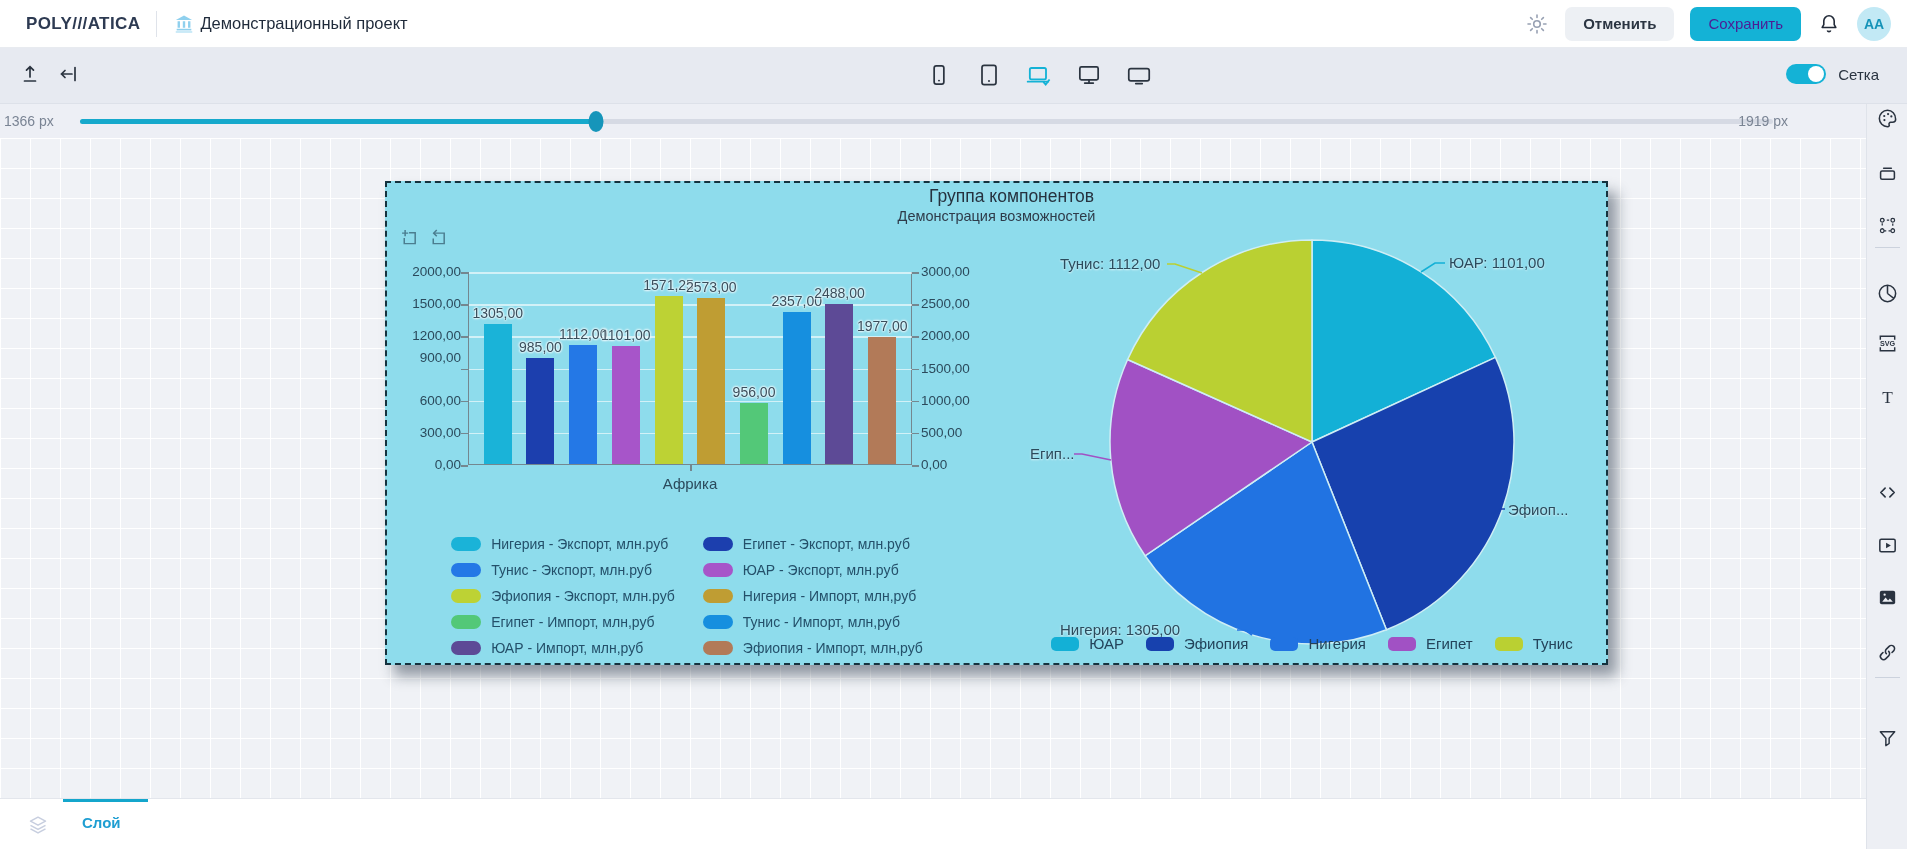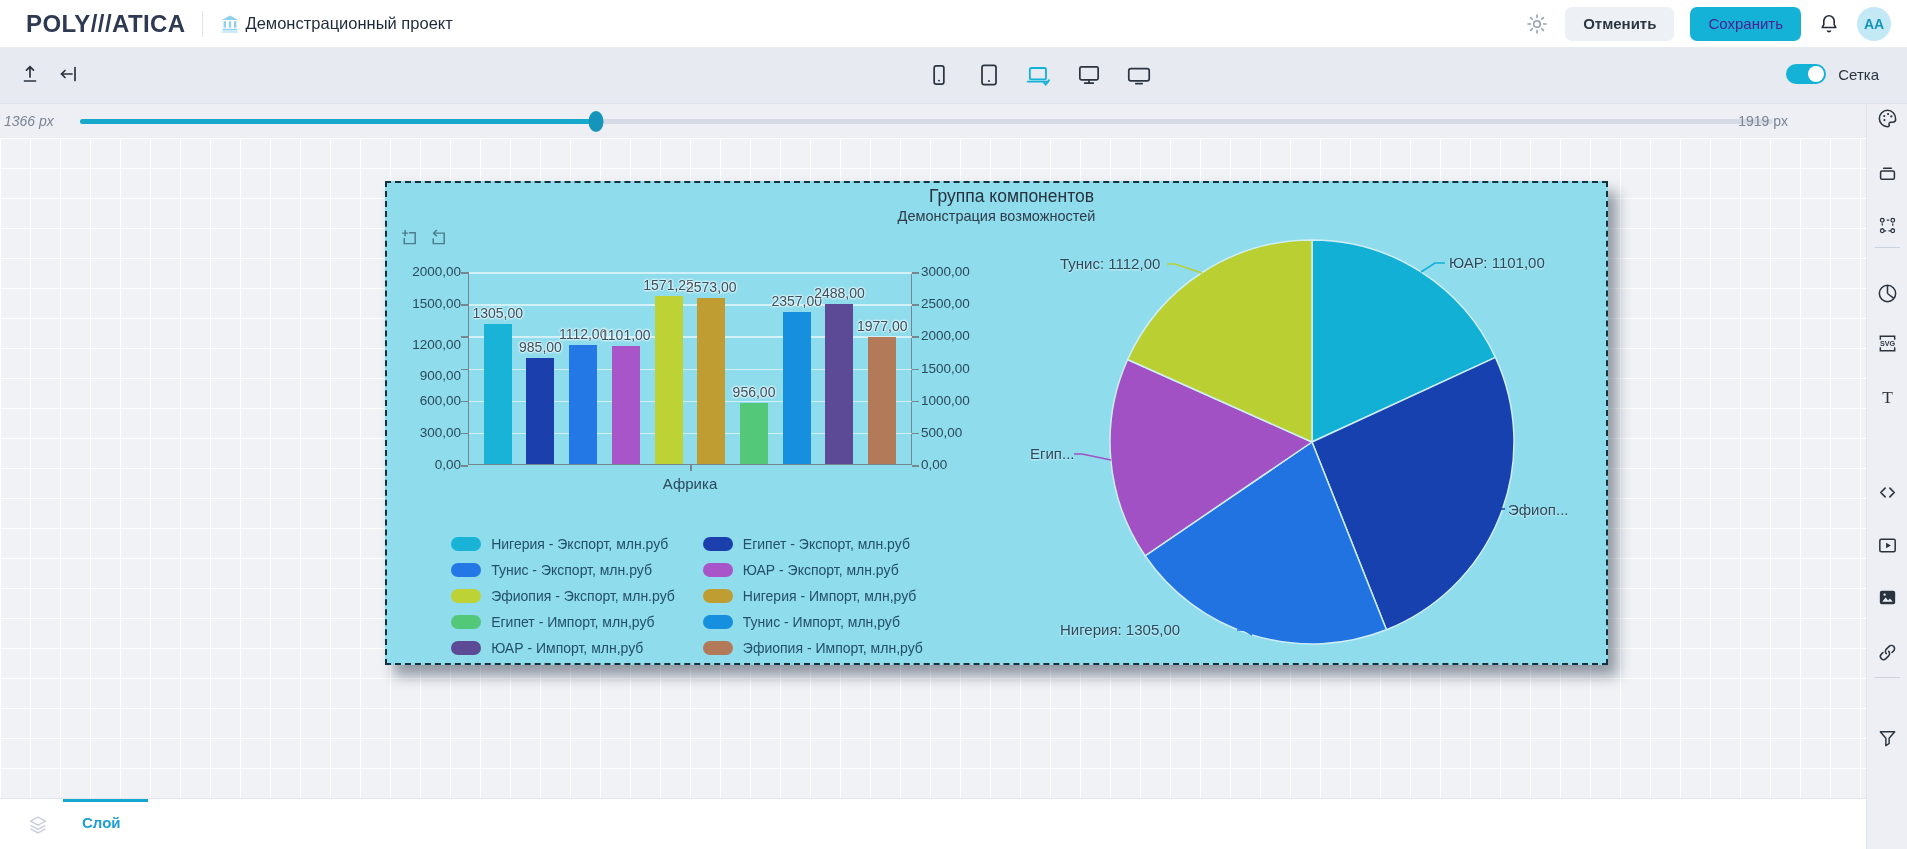--- a/index.html
+++ b/index.html
@@ -2,21 +2,21 @@
 <html><head>
 <meta charset="utf-8">
 <style>
   * { margin:0; padding:0; box-sizing:border-box; }
   html,body { width:1907px; height:849px; overflow:hidden;
     font-family:"Liberation Sans", sans-serif; background:#f0f2f6; position:relative; }
 
   
   .topbar { position:absolute; left:0; top:0; width:1907px; height:48px; background:#ffffff;
     border-bottom:1px solid #e8ebf0; display:flex; align-items:center; padding:0 16px 0 26px; z-index:30; }
-  .logo { font-size:24px; font-weight:800; letter-spacing:.4px; color:#2d3a52; white-space:nowrap; }
+  .logo { font-size:17px; font-weight:800; letter-spacing:.4px; color:#2d3a52; white-space:nowrap; }
   .logo-divider { width:1px; height:26px; background:#dfe3ea; margin:0 16px; }
   .project { display:flex; align-items:center; gap:5px; }
   .project-title { font-size:16.5px; color:#1f2a3a; }
   .topbar-right { margin-left:auto; display:flex; align-items:center; gap:16px; }
   .btn { height:34px; border:none; border-radius:7px; padding:0 18px; font-size:15px;
     font-family:"Liberation Sans", sans-serif; cursor:pointer; }
   .btn-cancel { background:#edf0f4; color:#2b3542;font-weight:bold; }
   .btn-save { background:#14b2d6; color:#4c1d95; }
   .avatar { width:34px; height:34px; border-radius:50%; background:#c2e9f5; color:#1593b8;
     font-size:14px; font-weight:bold; display:flex; align-items:center; justify-content:center; }
@@ -31,21 +31,21 @@
   .device.active { color:#14b2d6; }
   .device svg { width:28px; height:26px; }
   .grid-toggle-wrap { position:absolute; right:28px; top:16px; display:flex; align-items:center; gap:12px; }
   .toggle { width:40px; height:20px; border-radius:10px; background:#14b2d6; position:relative; cursor:pointer; }
   .toggle .knob { position:absolute; right:2px; top:2px; width:16px; height:16px; border-radius:50%; background:#fff; }
   .grid-label { font-size:15px; color:#2a3441; }
 
   
   .slider-row { position:absolute; left:0; top:104px; width:1866px; height:34px; background:#edeff5; z-index:20; }
   .slider-min, .slider-max { position:absolute; top:9px; font-size:14px; color:#7a8494; }
-  .slider-min { left:4px;font-style:italic; } .slider-max { right:78px; }
+  .slider-min { left:4px; } .slider-max { right:78px; }
   .slider-track { position:absolute; left:80px; top:15px; width:1693px; height:5px; border-radius:3px; background:#d6dae4; cursor:pointer; }
   .slider-fill { position:absolute; left:0; top:0; height:5px; border-radius:3px; background:#16a9cc; }
   .slider-handle { position:absolute; top:-8px; width:15px; height:21px; border-radius:50%; background:#1695ba; transform:translateX(-50%); cursor:grab; }
 
   
   .canvas { position:absolute; left:0; top:138px; width:1866px; height:660px;
     background-color:#f0f2f6;
     background-image:linear-gradient(#ffffff 1.5px, transparent 1.5px),
                      linear-gradient(90deg, #ffffff 1.5px, transparent 1.5px);
     background-size:30px 30px; }
@@ -268,23 +268,23 @@
             <div class="bar-val" style="bottom: 130.187px;">1977,00</div>
           </div>
         </div>
       <div id="bar-axes">
           <div class="axis-label left" style="top: 274px;">0,00</div>
           <div class="tickmark" style="top: 282px; left: 74px; width: 7px;"></div>
           <div class="axis-label left" style="top: 241.833px;">300,00</div>
           <div class="tickmark" style="top: 249.833px; left: 74px; width: 7px;"></div>
           <div class="axis-label left" style="top: 209.667px;">600,00</div>
           <div class="tickmark" style="top: 217.667px; left: 74px; width: 7px;"></div>
-          <div class="axis-label left" style="top: 185px;">900,00</div>
+          <div class="axis-label left" style="top: 167px;">900,00</div>
           <div class="tickmark" style="top: 185.5px; left: 74px; width: 7px;"></div>
-          <div class="axis-label left" style="top: 145.333px; margin-top: 9px;">1200,00</div>
+          <div class="axis-label left" style="top: 145.333px;">1200,00</div>
           <div class="tickmark" style="top: 153.333px; left: 74px; width: 7px;"></div>
           <div class="axis-label left" style="top: 113.167px;">1500,00</div>
           <div class="tickmark" style="top: 121.167px; left: 74px; width: 7px;"></div>
           <div class="axis-label left" style="top: 81px;">2000,00</div>
           <div class="tickmark" style="top: 89px; left: 74px; width: 7px;"></div>
           <div class="axis-label right" style="top: 274px;">0,00</div>
           <div class="tickmark" style="top: 282px; left: 525px; width: 7px;"></div>
           <div class="axis-label right" style="top: 241.833px;">500,00</div>
           <div class="tickmark" style="top: 249.833px; left: 525px; width: 7px;"></div>
           <div class="axis-label right" style="top: 209.667px;">1000,00</div>
@@ -356,20 +356,42 @@
         <polyline points="724,277 695,271 687,271" fill="none" stroke="#a151c4" stroke-width="1.6"></polyline>
         <polyline points="815,90 788,81 780,81" fill="none" stroke="#bad032" stroke-width="1.6"></polyline>
       </svg>
     <div id="pie-callouts">
         <div class="pie-callout" style="left: 1062px; top: 71px;">ЮАР: 1101,00</div>
         <div class="pie-callout" style="left: 1121px; top: 318px;">Эфиоп...</div>
         <div class="pie-callout" style="left: 673px; top: 438px;">Нигерия: 1305,00</div>
         <div class="pie-callout" style="left: 643px; top: 262px;">Егип...</div>
         <div class="pie-callout" style="left: 673px; top: 72px;">Тунис: 1112,00</div>
       </div>
+    <div class="pie-legend">
+        <div class="legend-item">
+          <span class="legend-swatch" style="background: rgb(19, 176, 214);"></span>
+          <span class="legend-text">ЮАР</span>
+        </div>
+        <div class="legend-item">
+          <span class="legend-swatch" style="background: rgb(23, 65, 174);"></span>
+          <span class="legend-text">Эфиопия</span>
+        </div>
+        <div class="legend-item">
+          <span class="legend-swatch" style="background: rgb(33, 115, 226);"></span>
+          <span class="legend-text">Нигерия</span>
+        </div>
+        <div class="legend-item">
+          <span class="legend-swatch" style="background: rgb(161, 81, 196);"></span>
+          <span class="legend-text">Египет</span>
+        </div>
+        <div class="legend-item">
+          <span class="legend-swatch" style="background: rgb(186, 208, 50);"></span>
+          <span class="legend-text">Тунис</span>
+        </div>
+      </div>
   </div>
 </div>
 
 <div class="sidebar" id="sidebar">
     <button class="sb-icon" style="top: 3px;"><svg viewBox="0 0 24 24">
         <path d="M12 3.5a8.5 8.5 0 1 0 0 17c1.6 0 2.2-1 1.7-2.1-.5-1.2.3-2.4 1.6-2.4h1.9c1.8 0 3.3-1.4 3.3-3.2C20.5 7.2 16.7 3.5 12 3.5z" fill="none" stroke="currentColor" stroke-width="1.6"></path>
         <circle cx="8.6" cy="9.4" r="1.15" fill="currentColor"></circle>
         <circle cx="12.6" cy="7.4" r="1.15" fill="currentColor"></circle>
         <circle cx="16" cy="9.8" r="1.15" fill="currentColor"></circle>
         <circle cx="8.8" cy="13.6" r="1.15" fill="currentColor"></circle>

